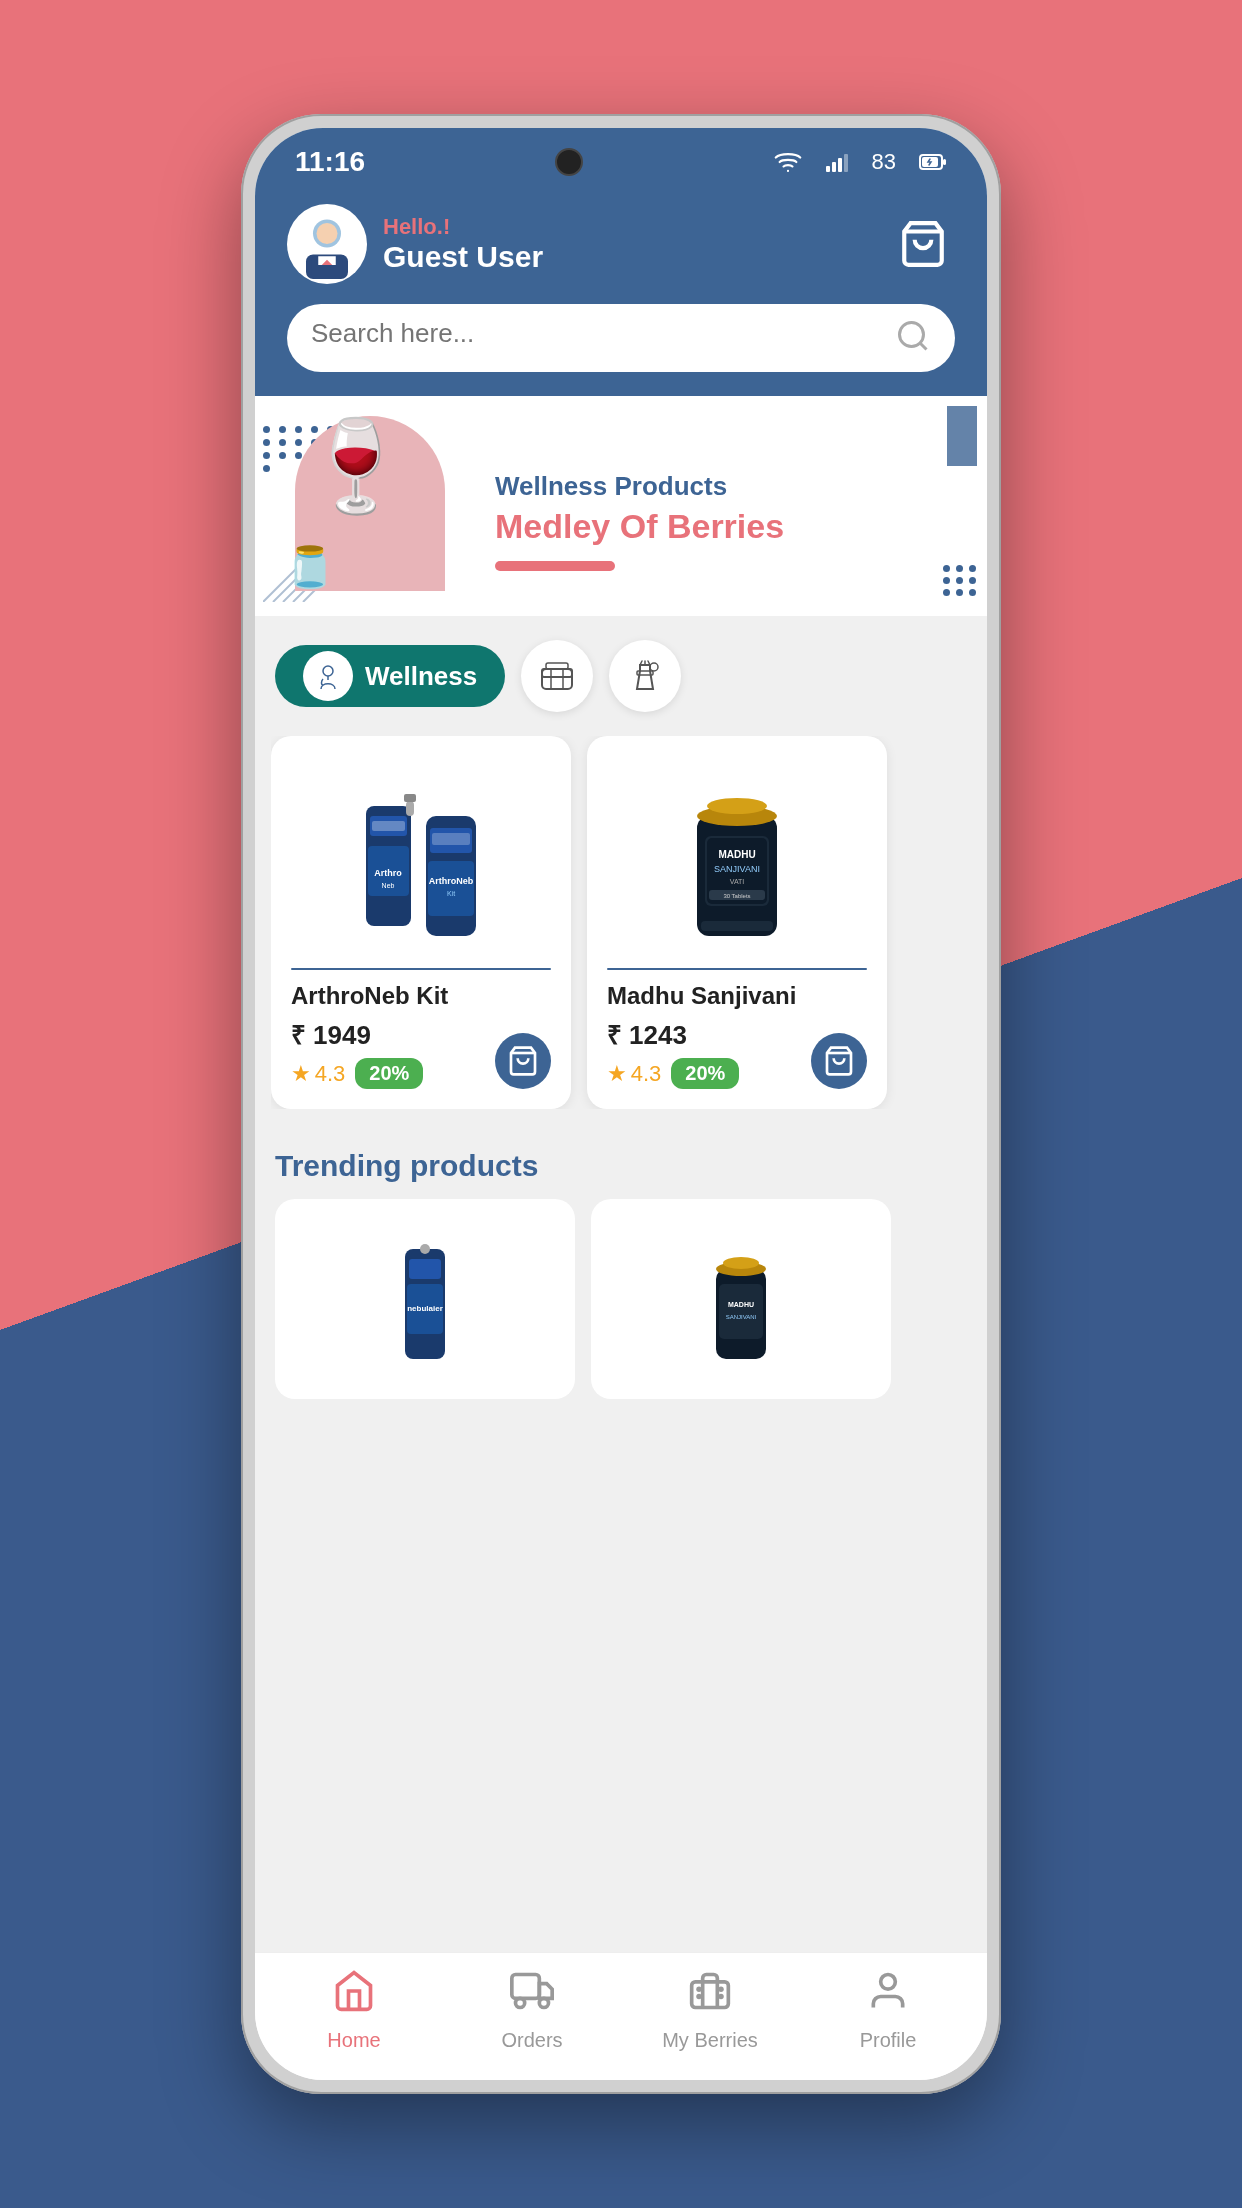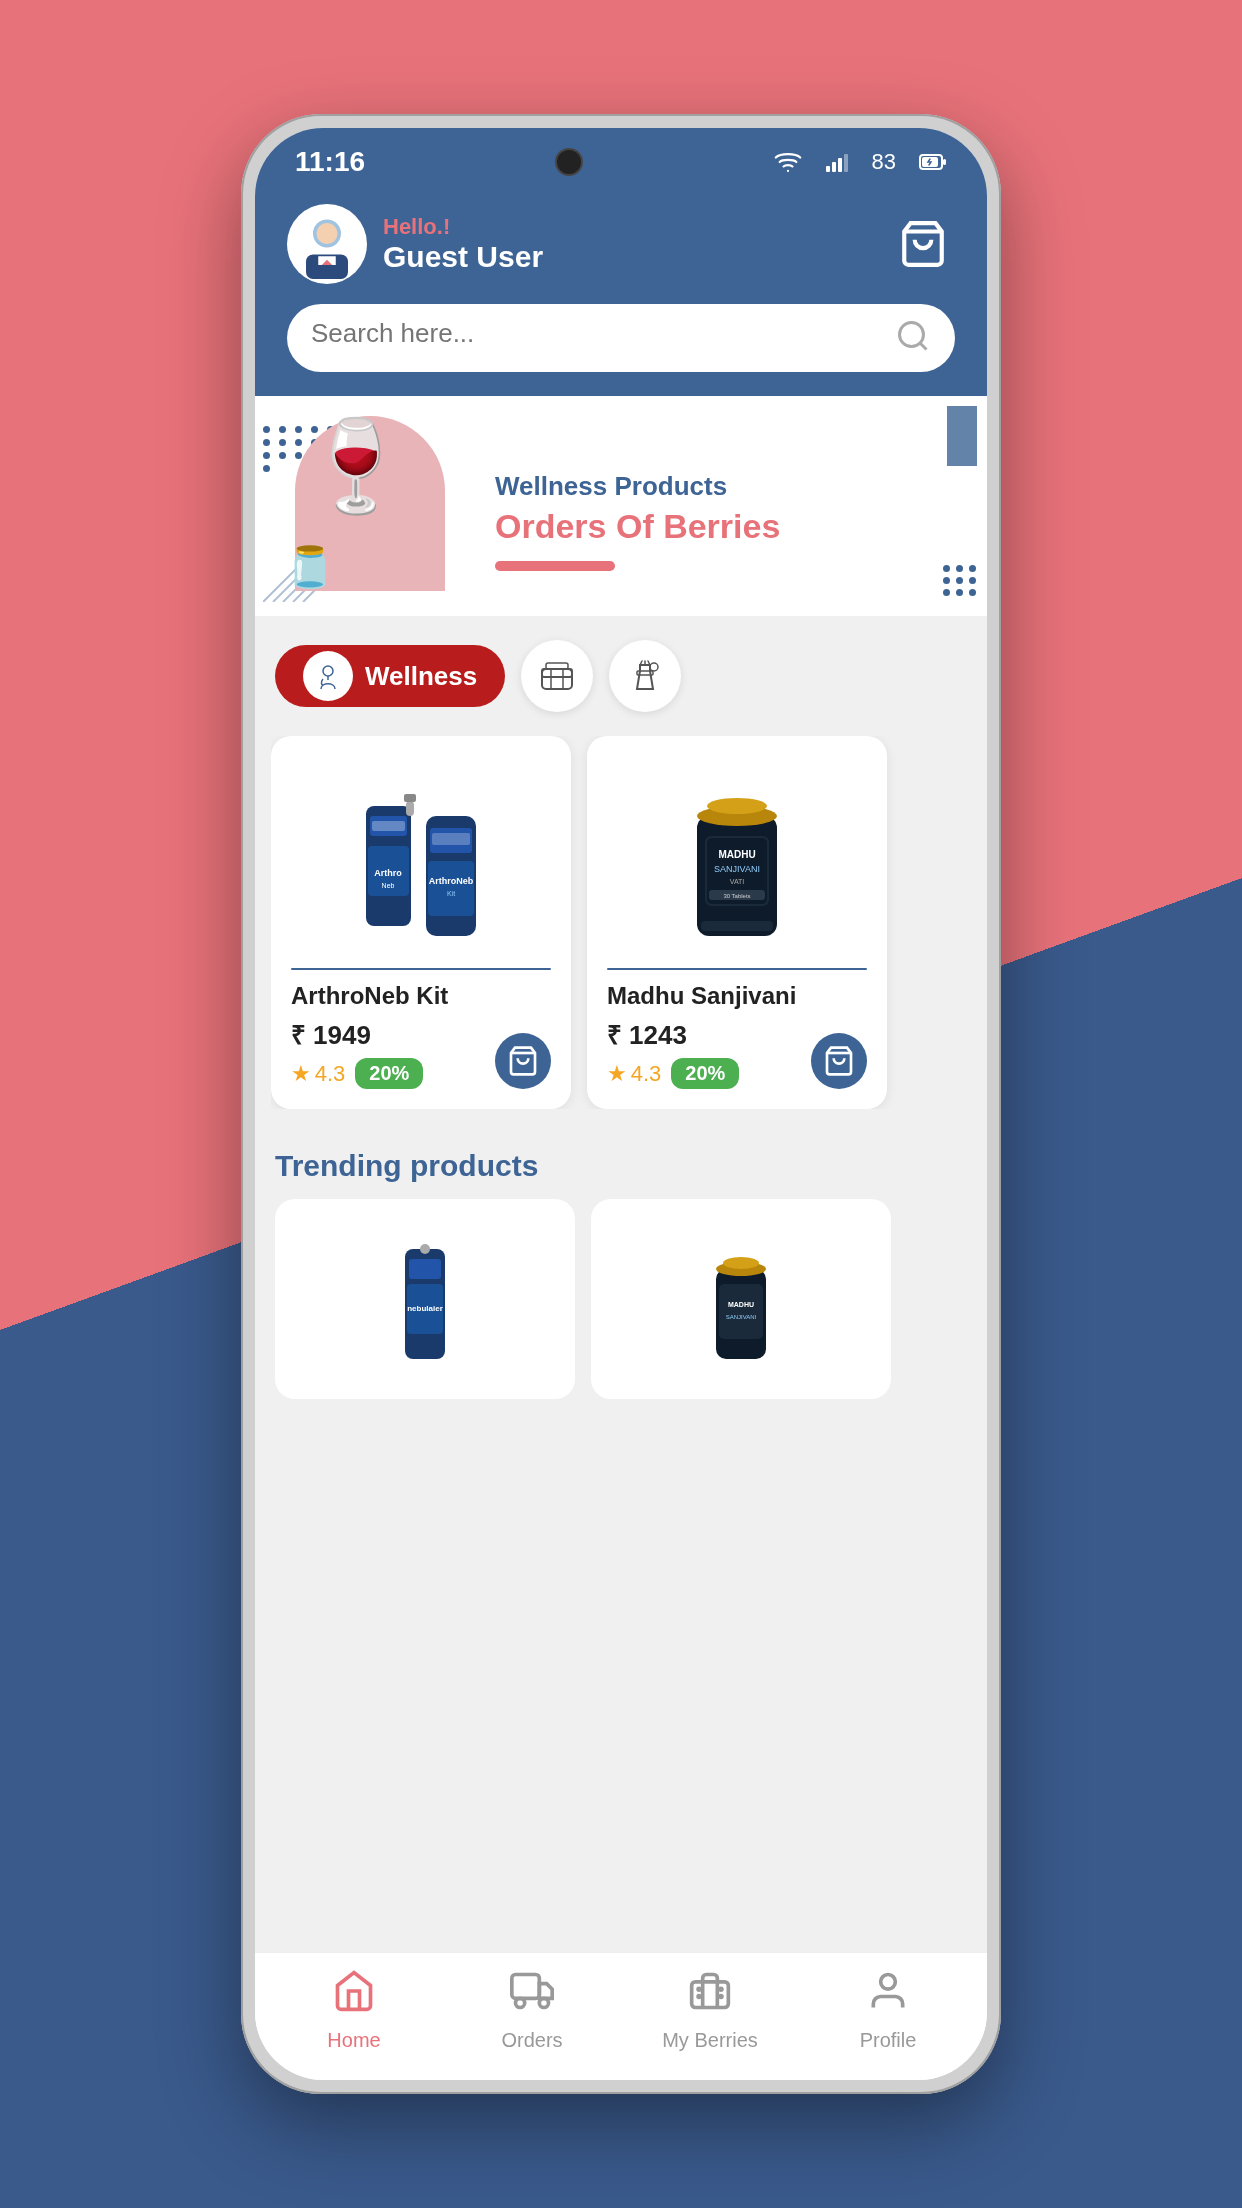--- a/index.html
+++ b/index.html
@@ -183,21 +183,21 @@
     }
     
     .categories {
       background: #f0f0f0;
       padding: 24px 20px;
       display: flex;
       gap: 16px;
       align-items: center;
     }
     .cat-active {
-      background: #b91c1c;
+      background: #0f766e;
       color: white;
       border-radius: 40px;
       padding: 6px 28px;
       display: flex;
       align-items: center;
       gap: 12px;
       font-size: 26px;
       font-weight: 600;
       cursor: pointer;
     }
@@ -485,21 +485,21 @@
         </div>
 
         <div style="position:relative;width:200px;height:180px;flex-shrink:0;">
           <div style="position:absolute;left:20px;top:0;width:150px;height:175px;background:#e8b4b8;border-radius:75px 75px 0 0;"></div>
           <div style="position:absolute;top:5px;left:25px;font-size:90px;z-index:2;line-height:1;">🍷</div>
           <div style="position:absolute;bottom:5px;left:10px;font-size:40px;">🫙</div>
         </div>
 
         <div class="banner-text">
           <div class="banner-subtitle">Wellness Products</div>
-          <div class="banner-title">Orders Of Berries</div>
+          <div class="banner-title">Medley Of Berries</div>
           <div class="banner-bar"></div>
         </div>
 
         <div style="position:absolute;right:10px;top:10px;width:30px;height:60px;background:#3d6494;opacity:0.8;"></div>
 
         <div style="position:absolute;right:10px;bottom:20px;">
           <div class="dots-grid" style="grid-template-columns:repeat(3,8px);gap:5px;">
             <span></span>
               <span></span>
               <span></span>

